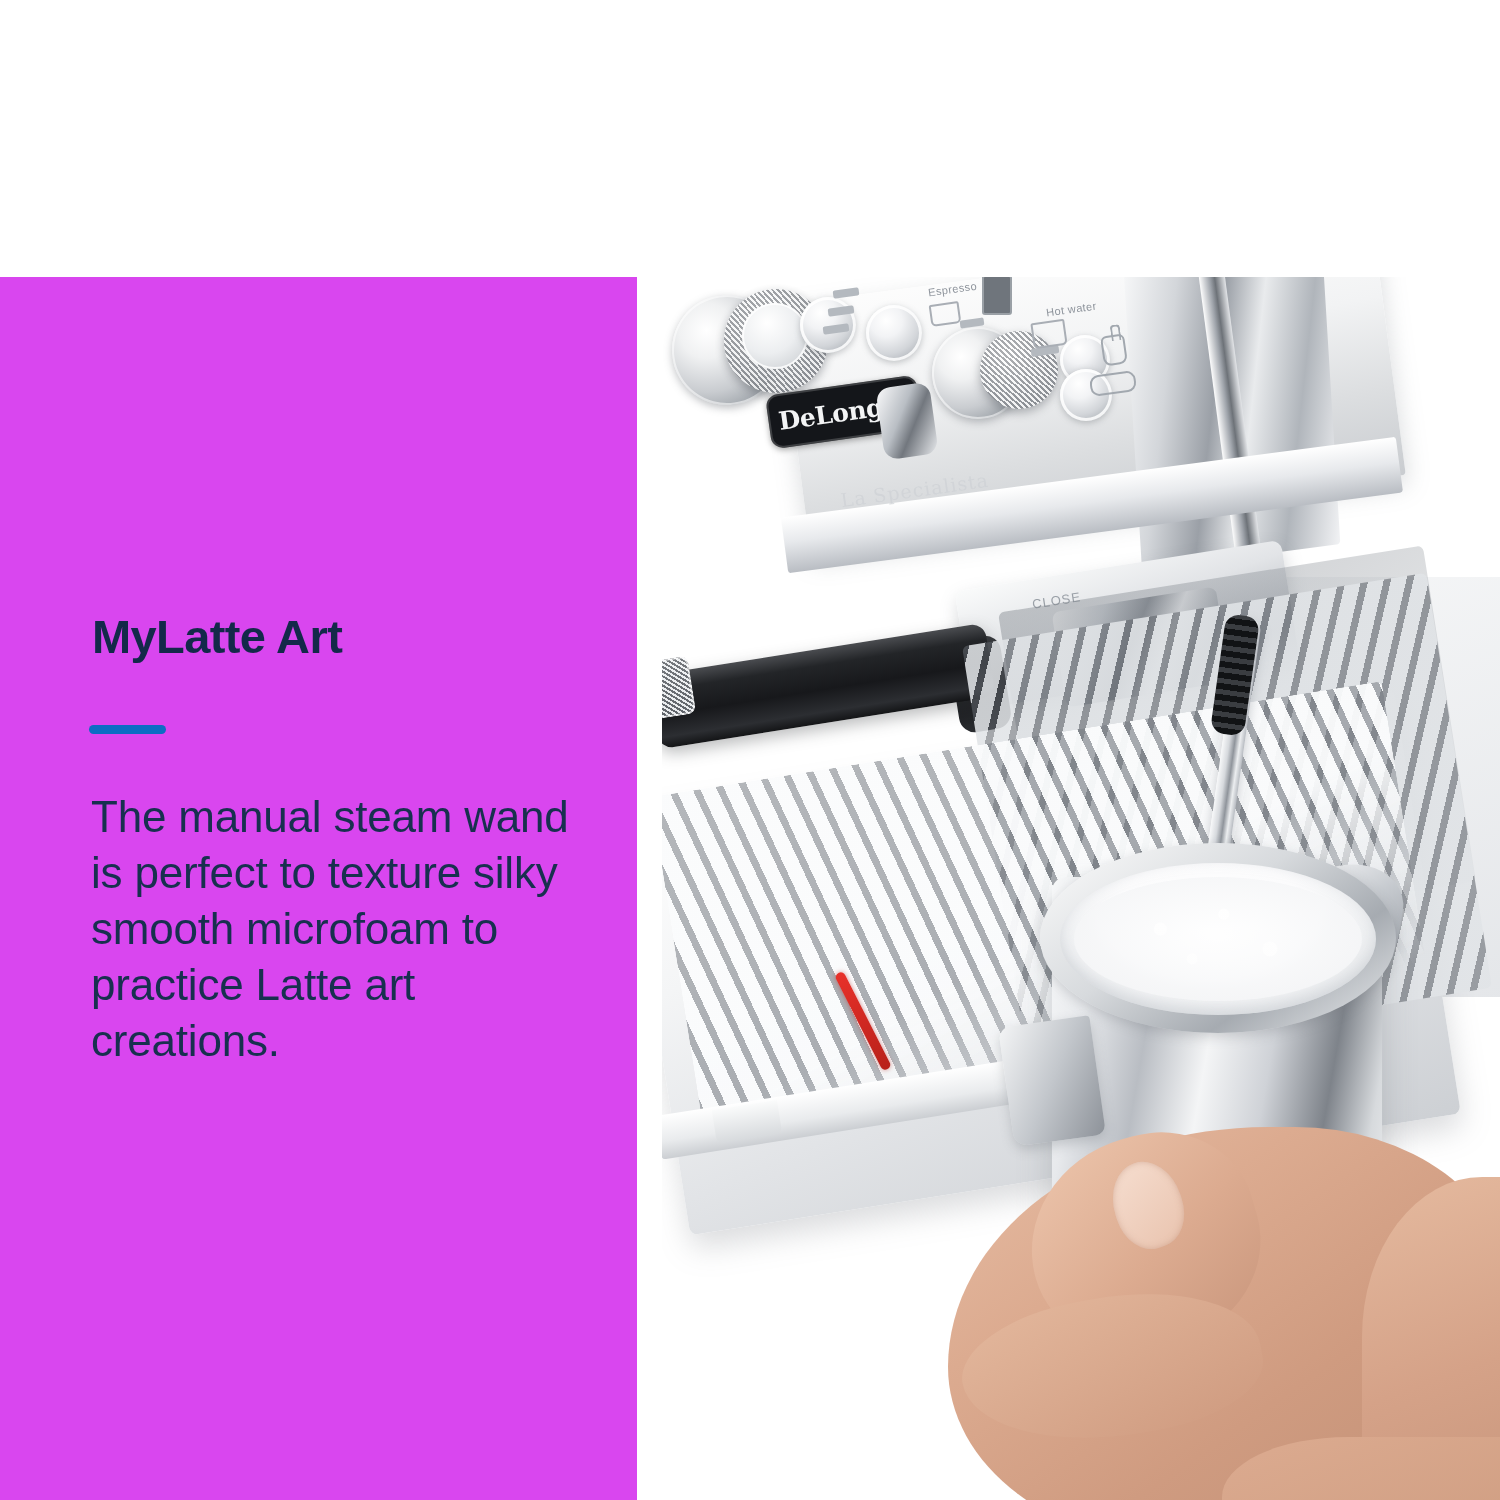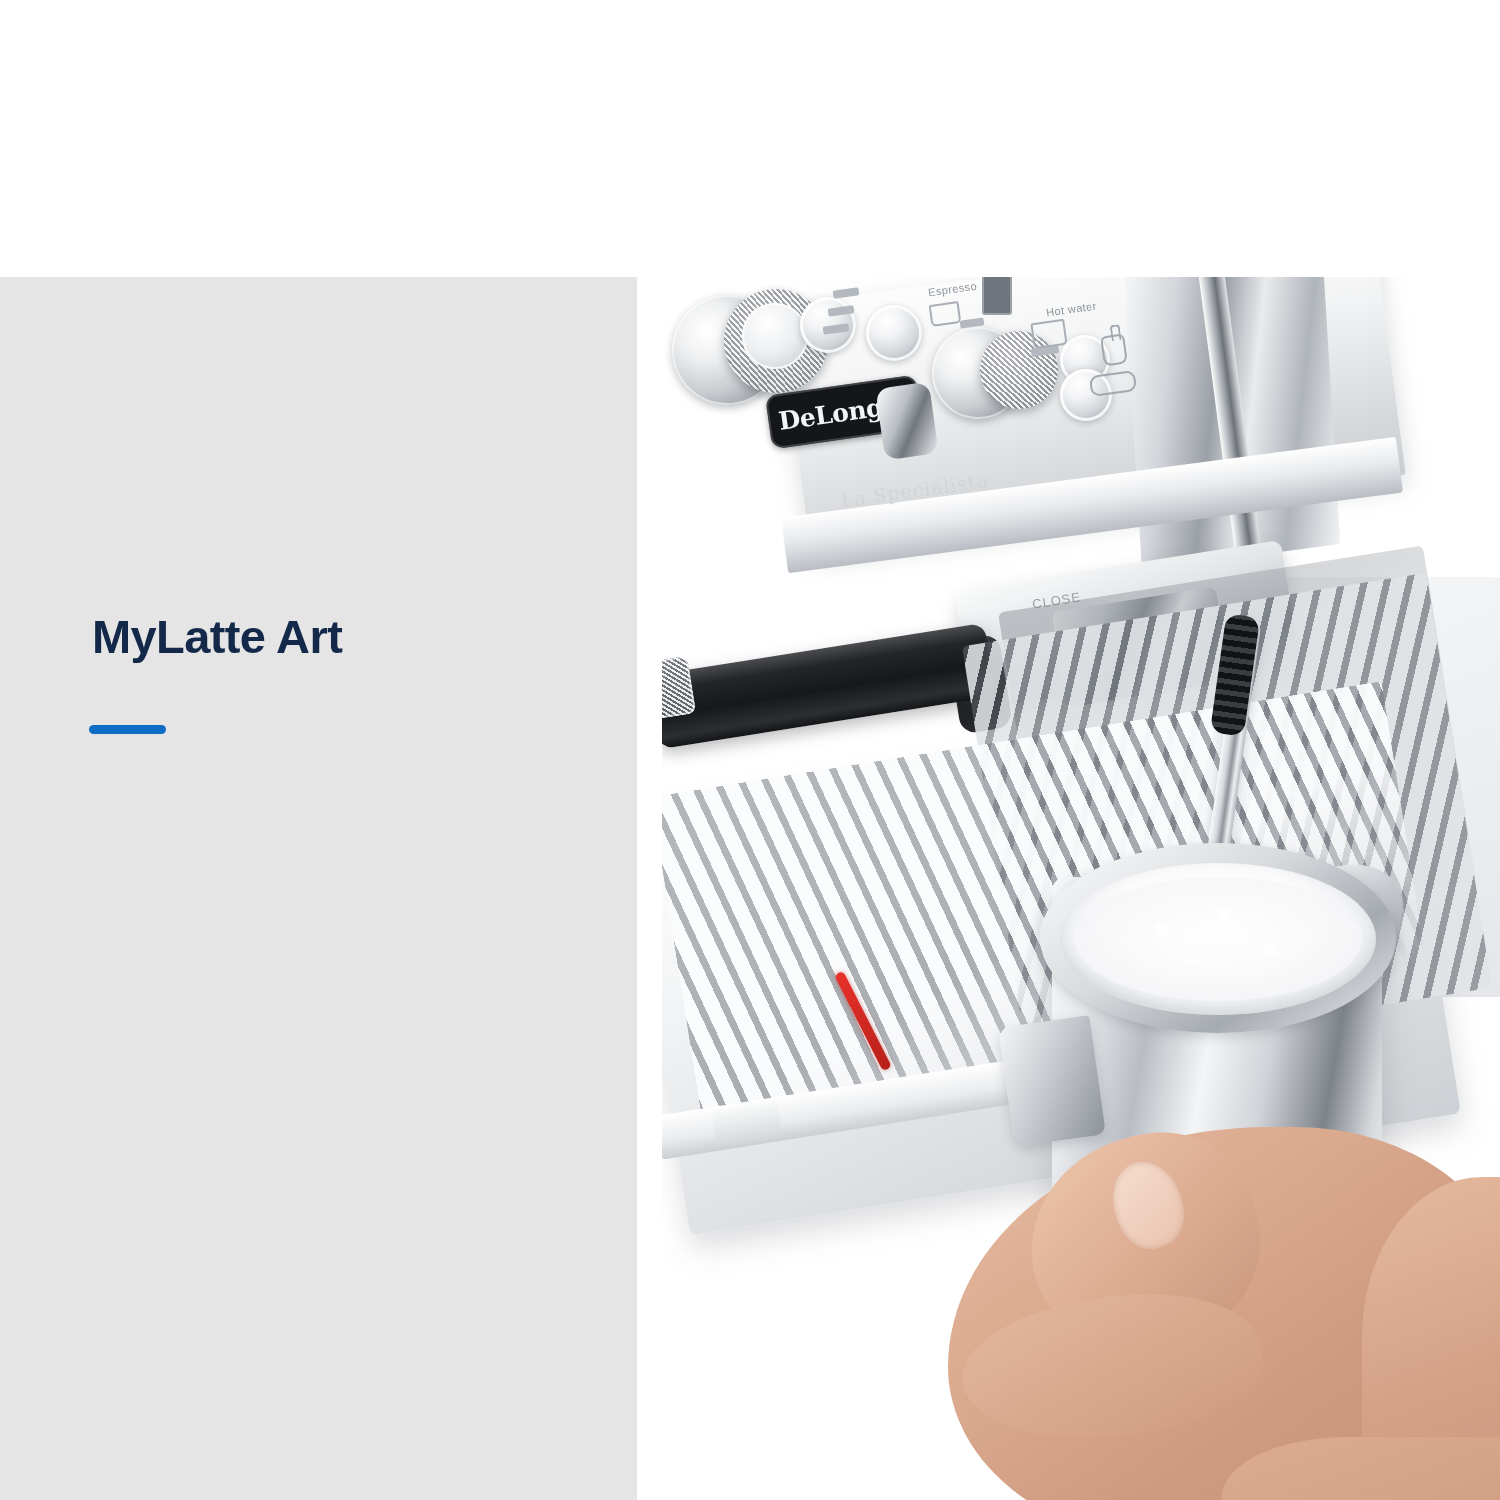--- a/index.html
+++ b/index.html
@@ -25,21 +25,21 @@
     color:#14294a;
     white-space:nowrap;
     font-stretch:condensed;
     transform:scaleX(0.94);
     transform-origin:left center;
   }
 
   
   .left-panel{
     position:absolute;left:0;top:277px;width:637px;height:1223px;
-    background:#e5e5e5;
+    background:#d946ef;
   }
   .subhead{
     position:absolute;left:92px;top:332px;
     font-size:47px;font-weight:800;letter-spacing:-0.6px;
     color:#14294a;white-space:nowrap;
   }
   .rule{
     position:absolute;left:89px;top:448px;
     width:77px;height:9px;border-radius:5px;
     background:#0d6cc4;
@@ -384,20 +384,21 @@
 
 <div class="page">
 
 
   <div class="left-panel">
 
     <div class="subhead">MyLatte Art</div>
 
     <div class="rule"></div>
 
+    <div class="body-copy">The manual steam wand is perfect to texture silky smooth microfoam to practice Latte art creations.</div>
 
   </div>
 
   <div class="photo">
 
     <div class="ph bg-wall"></div>
     <div class="ph bg-counter"></div>
 
     <div class="ph head-body"></div>
     <div class="ph chrome-trim"></div>

